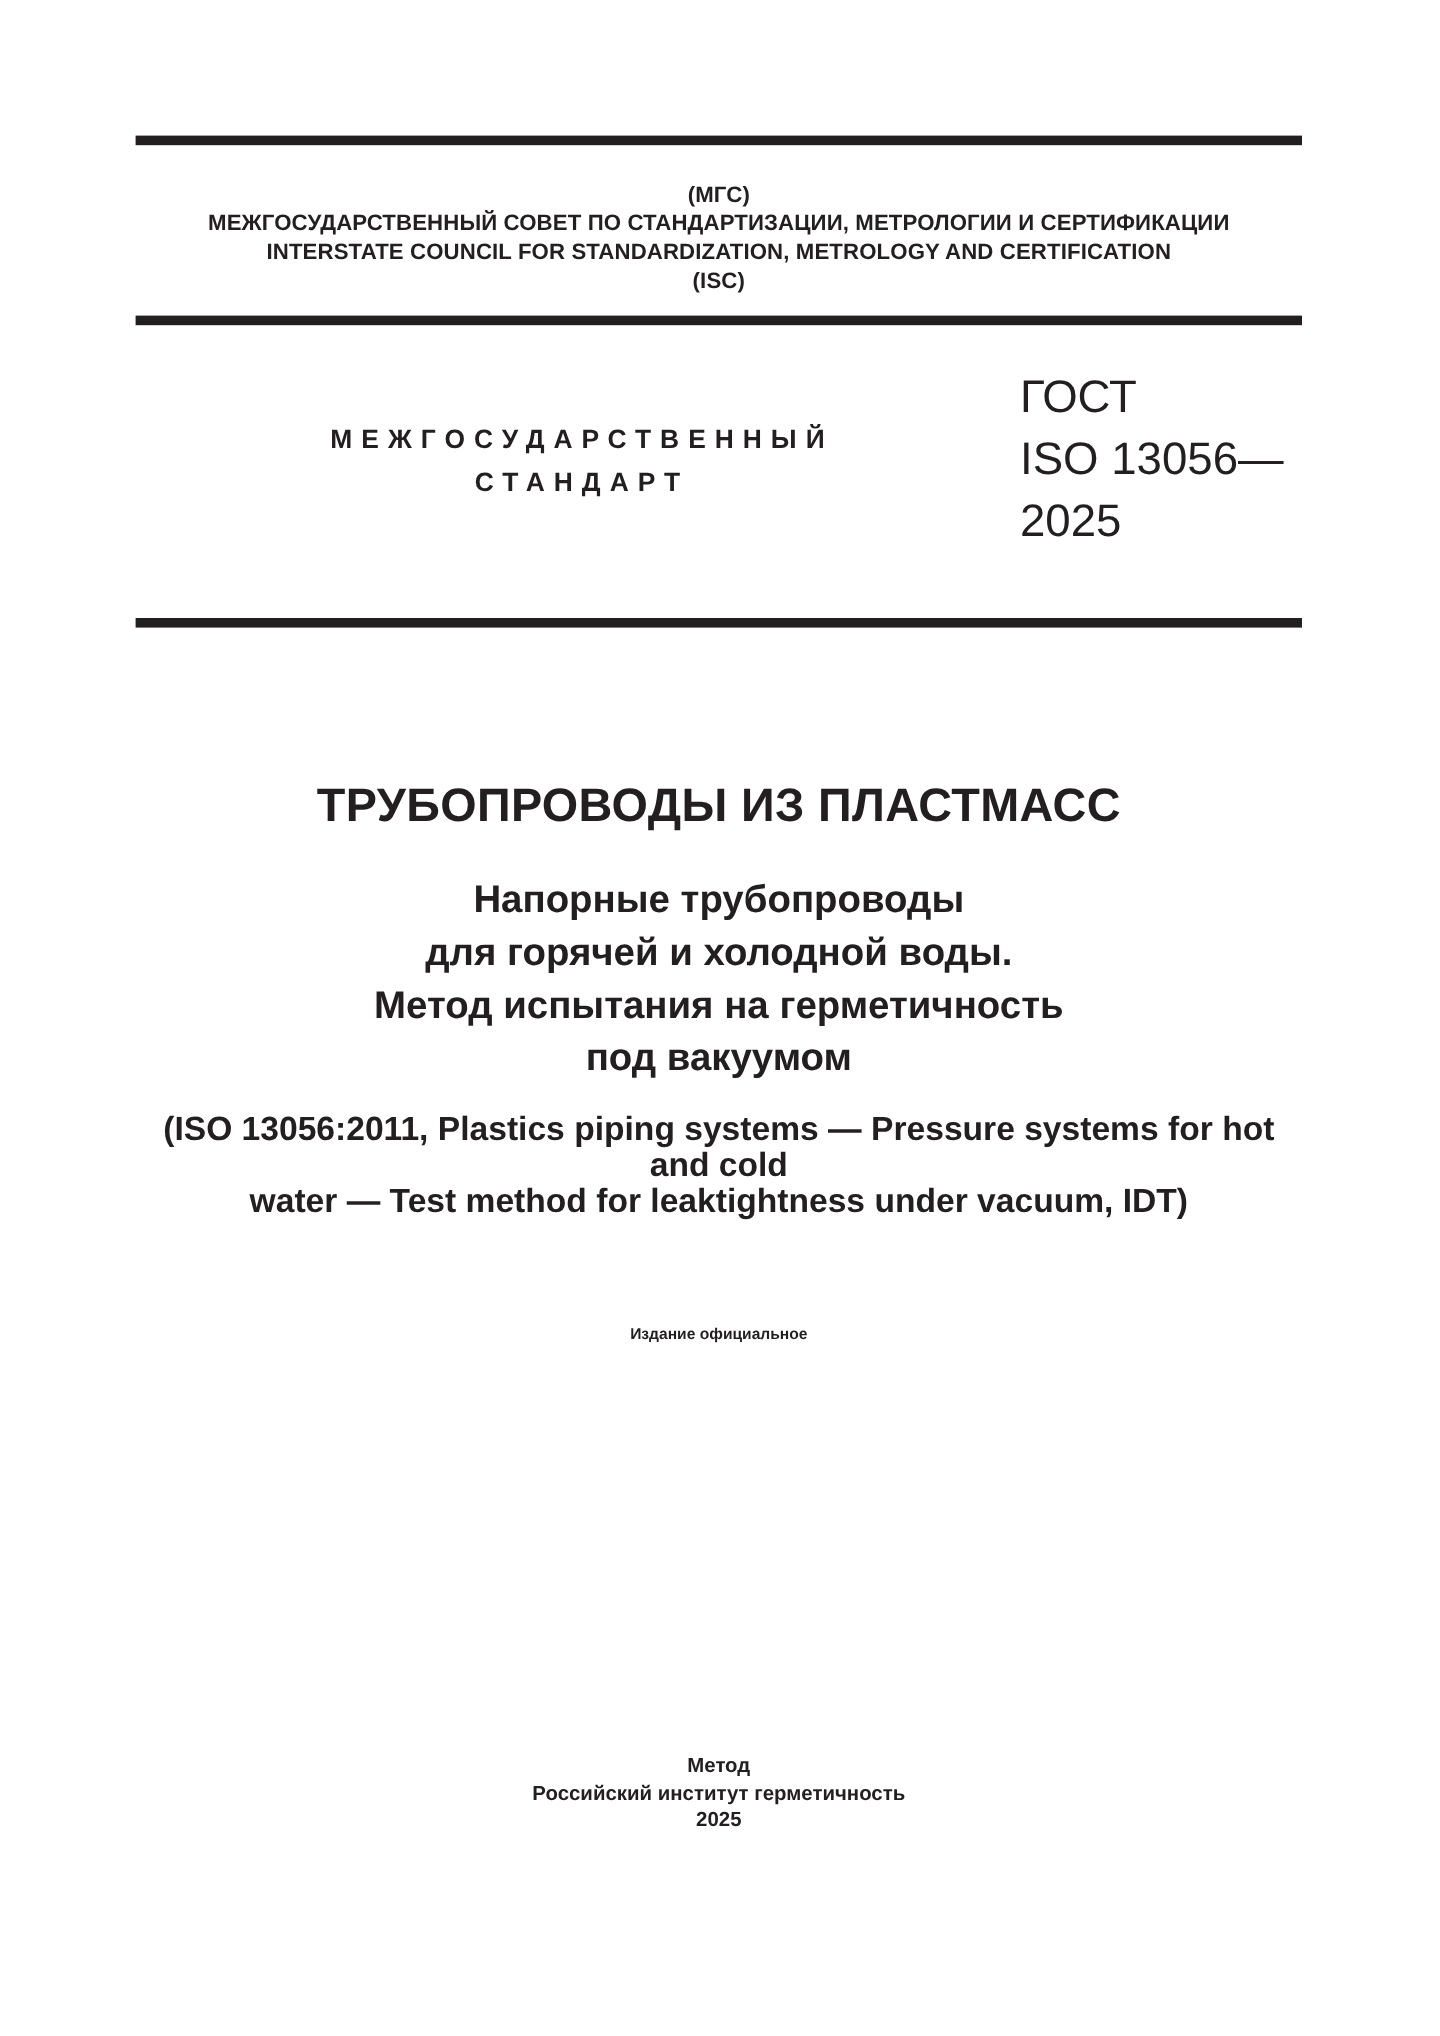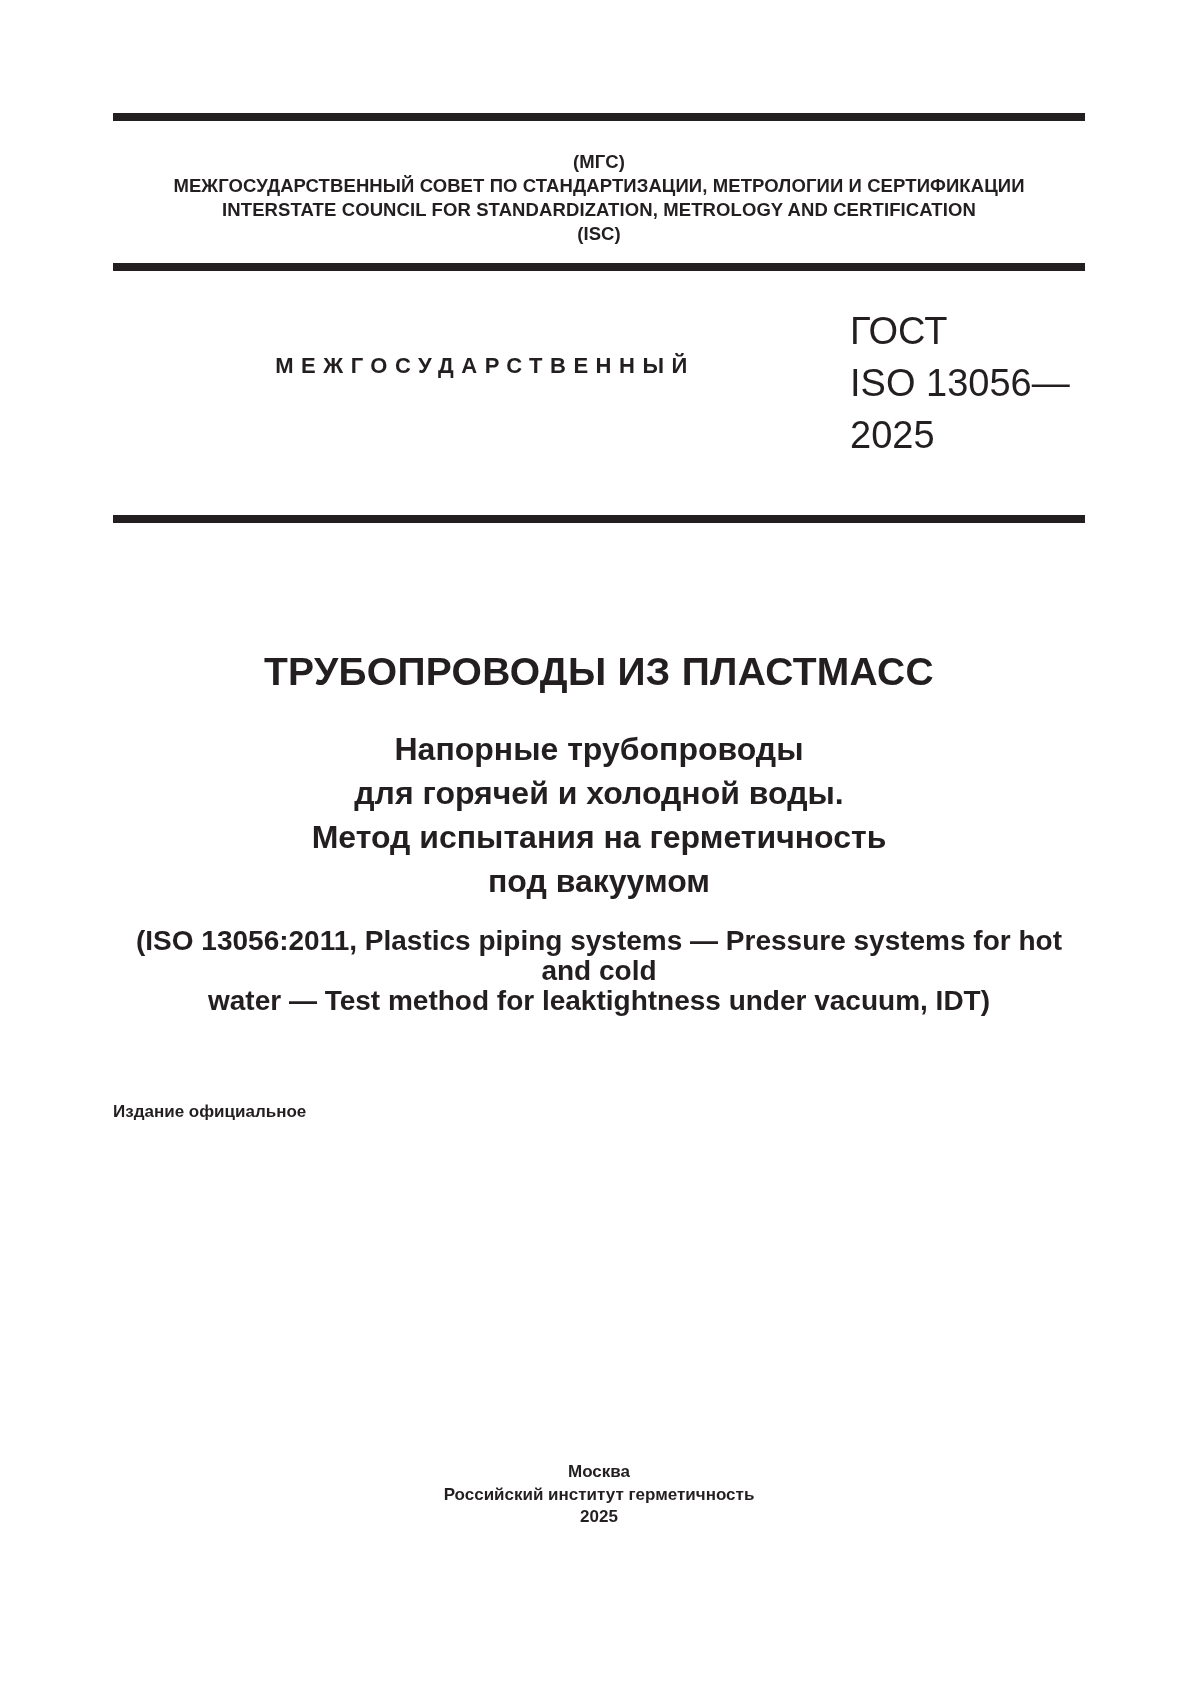--- a/index.html
+++ b/index.html
@@ -93,22 +93,23 @@
       font-weight: bold;
       font-size: 28px;
       line-height: 30px;
     }
 
     .edition {
       position: absolute;
       left: 113px;
       width: 972px;
       top: 1101px;
+      text-align: center;
       font-weight: bold;
-      font-size: 17px;
+      font-size: 13px;
       line-height: 22px;
     }
 
     .imprint {
       position: absolute;
       left: 113px;
       width: 972px;
       top: 1461px;
       text-align: center;
       font-weight: bold;
@@ -125,20 +126,21 @@
   <div>(МГС)</div>
   <div>МЕЖГОСУДАРСТВЕННЫЙ СОВЕТ ПО СТАНДАРТИЗАЦИИ, МЕТРОЛОГИИ И СЕРТИФИКАЦИИ</div>
   <div>INTERSTATE COUNCIL FOR STANDARDIZATION, METROLOGY AND CERTIFICATION</div>
   <div>(ISC)</div>
 </div>
 
 <div class="rule" id="rule-2"></div>
 
 <div class="std-label">
   <div>МЕЖГОСУДАРСТВЕННЫЙ</div>
+  <div>СТАНДАРТ</div>
 </div>
 
 <div class="gost-code">
   <div>ГОСТ</div>
   <div>ISO 13056—</div>
   <div>2025</div>
 </div>
 
 <div class="rule" id="rule-3"></div>
 
@@ -152,16 +154,16 @@
 </div>
 
 <div class="iso-ref">
   <div>(ISO 13056:2011, Plastics piping systems — Pressure systems for hot and cold</div>
   <div>water — Test method for leaktightness under vacuum, IDT)</div>
 </div>
 
 <div class="edition">Издание официальное</div>
 
 <div class="imprint">
-  <div>Москва</div>
+  <div>Метод</div>
   <div>Российский институт герметичность</div>
   <div>2025</div>
 </div>
 
 </body></html>

